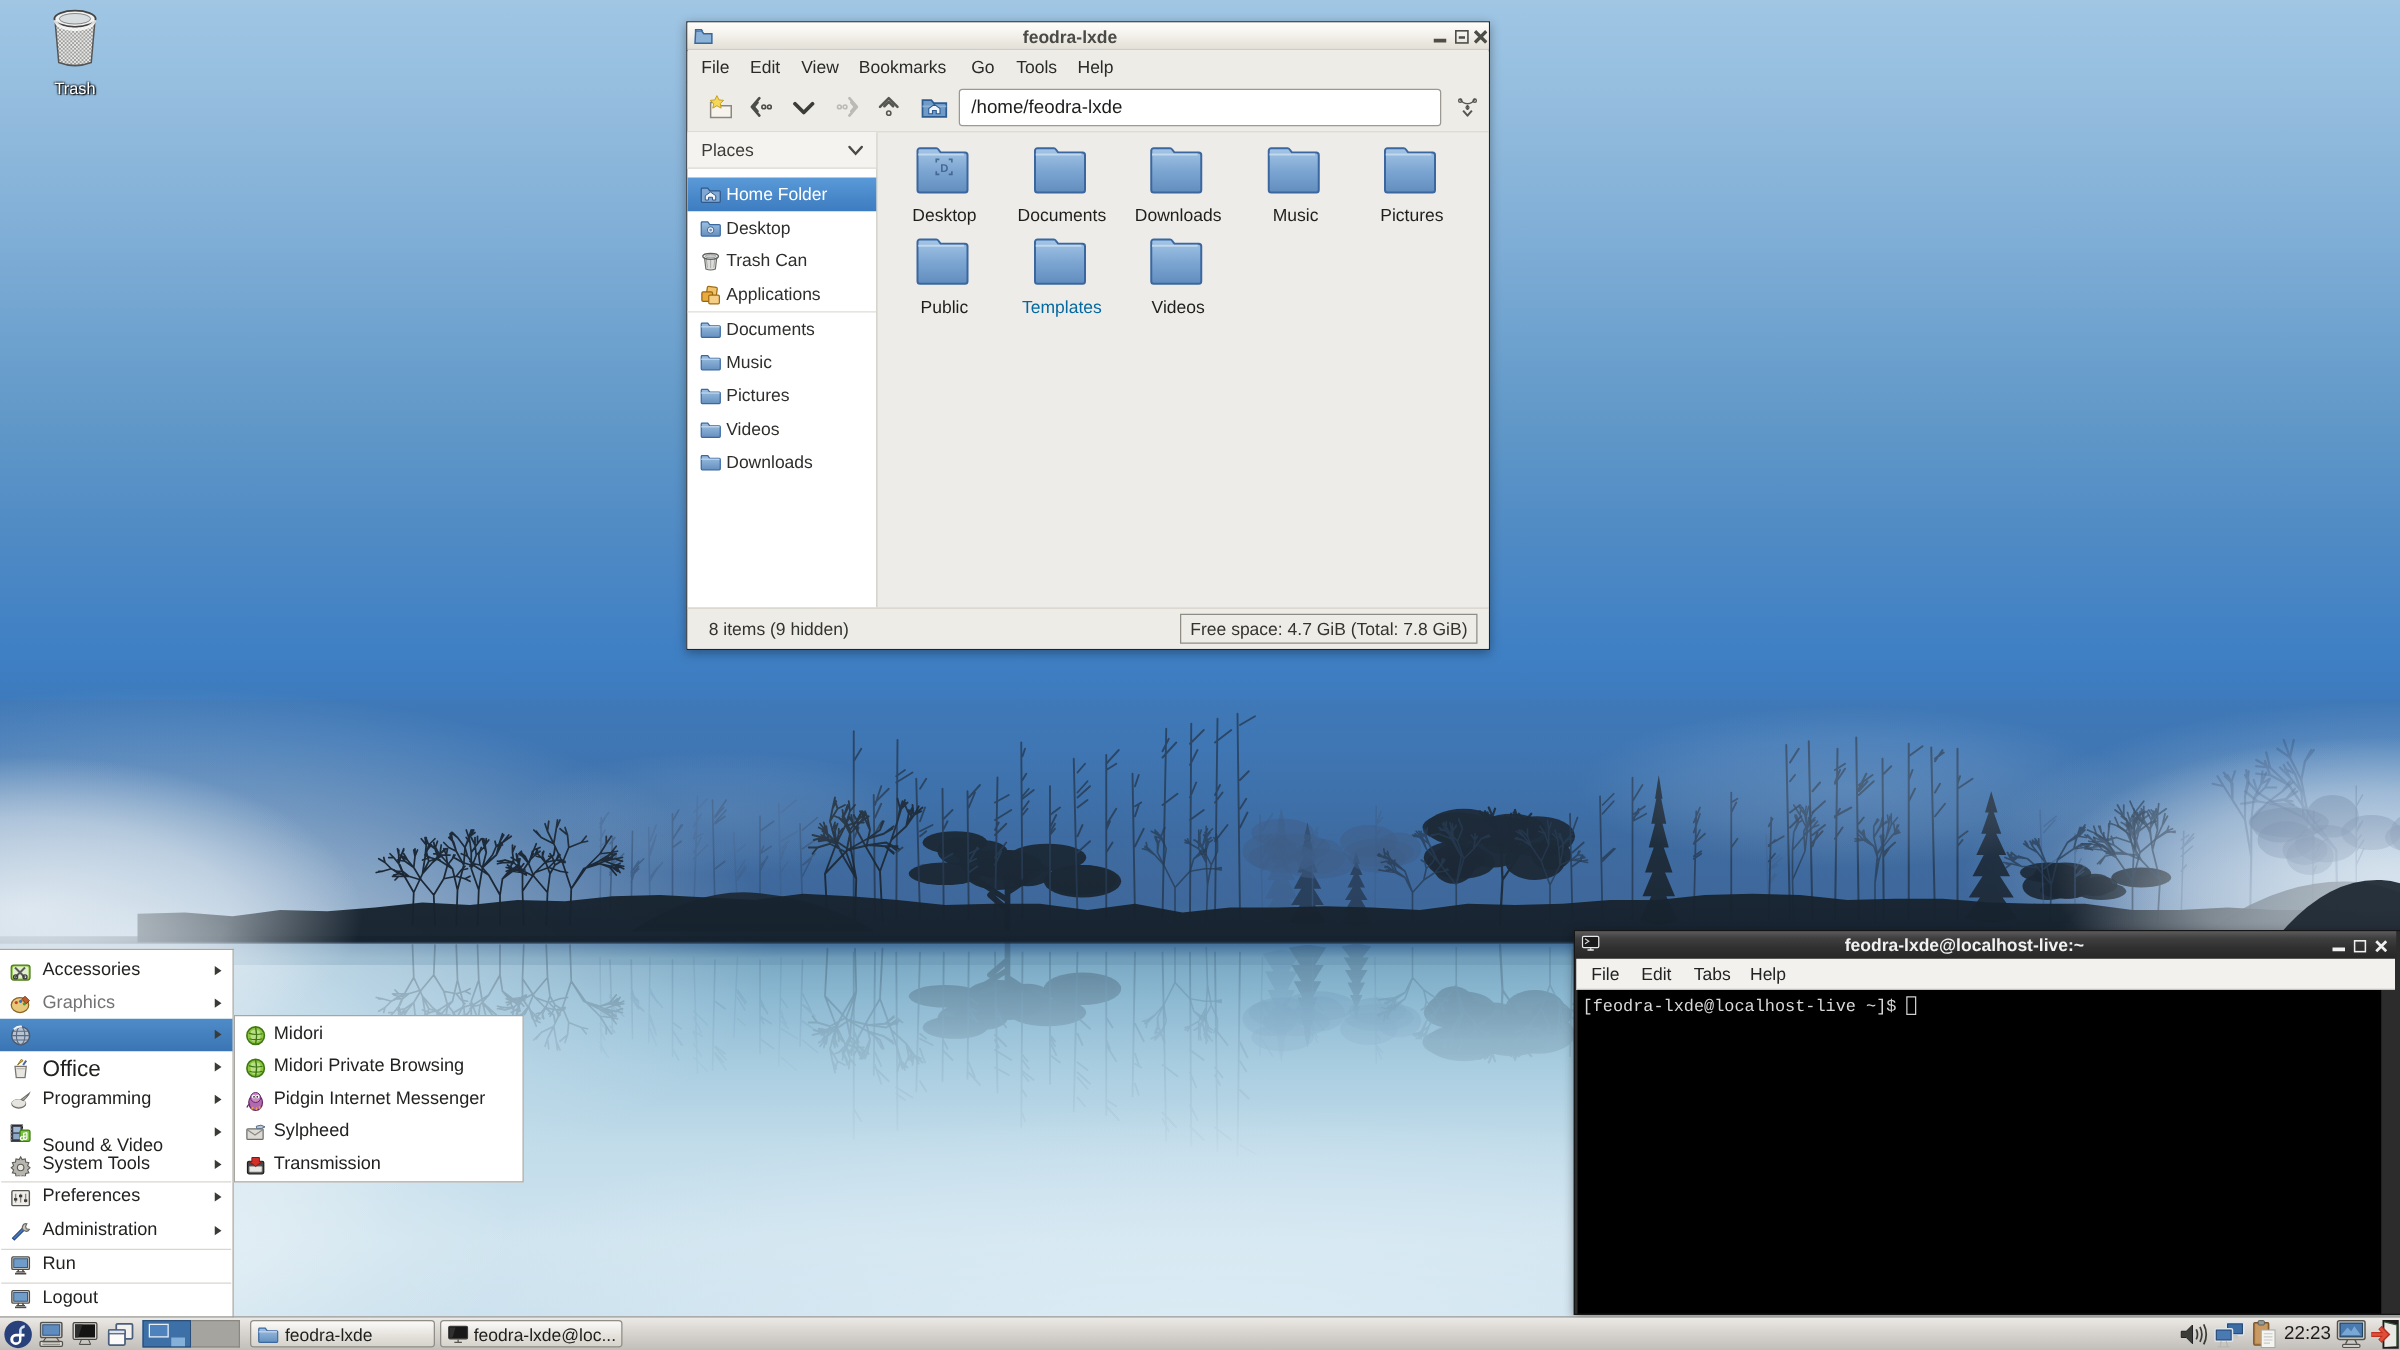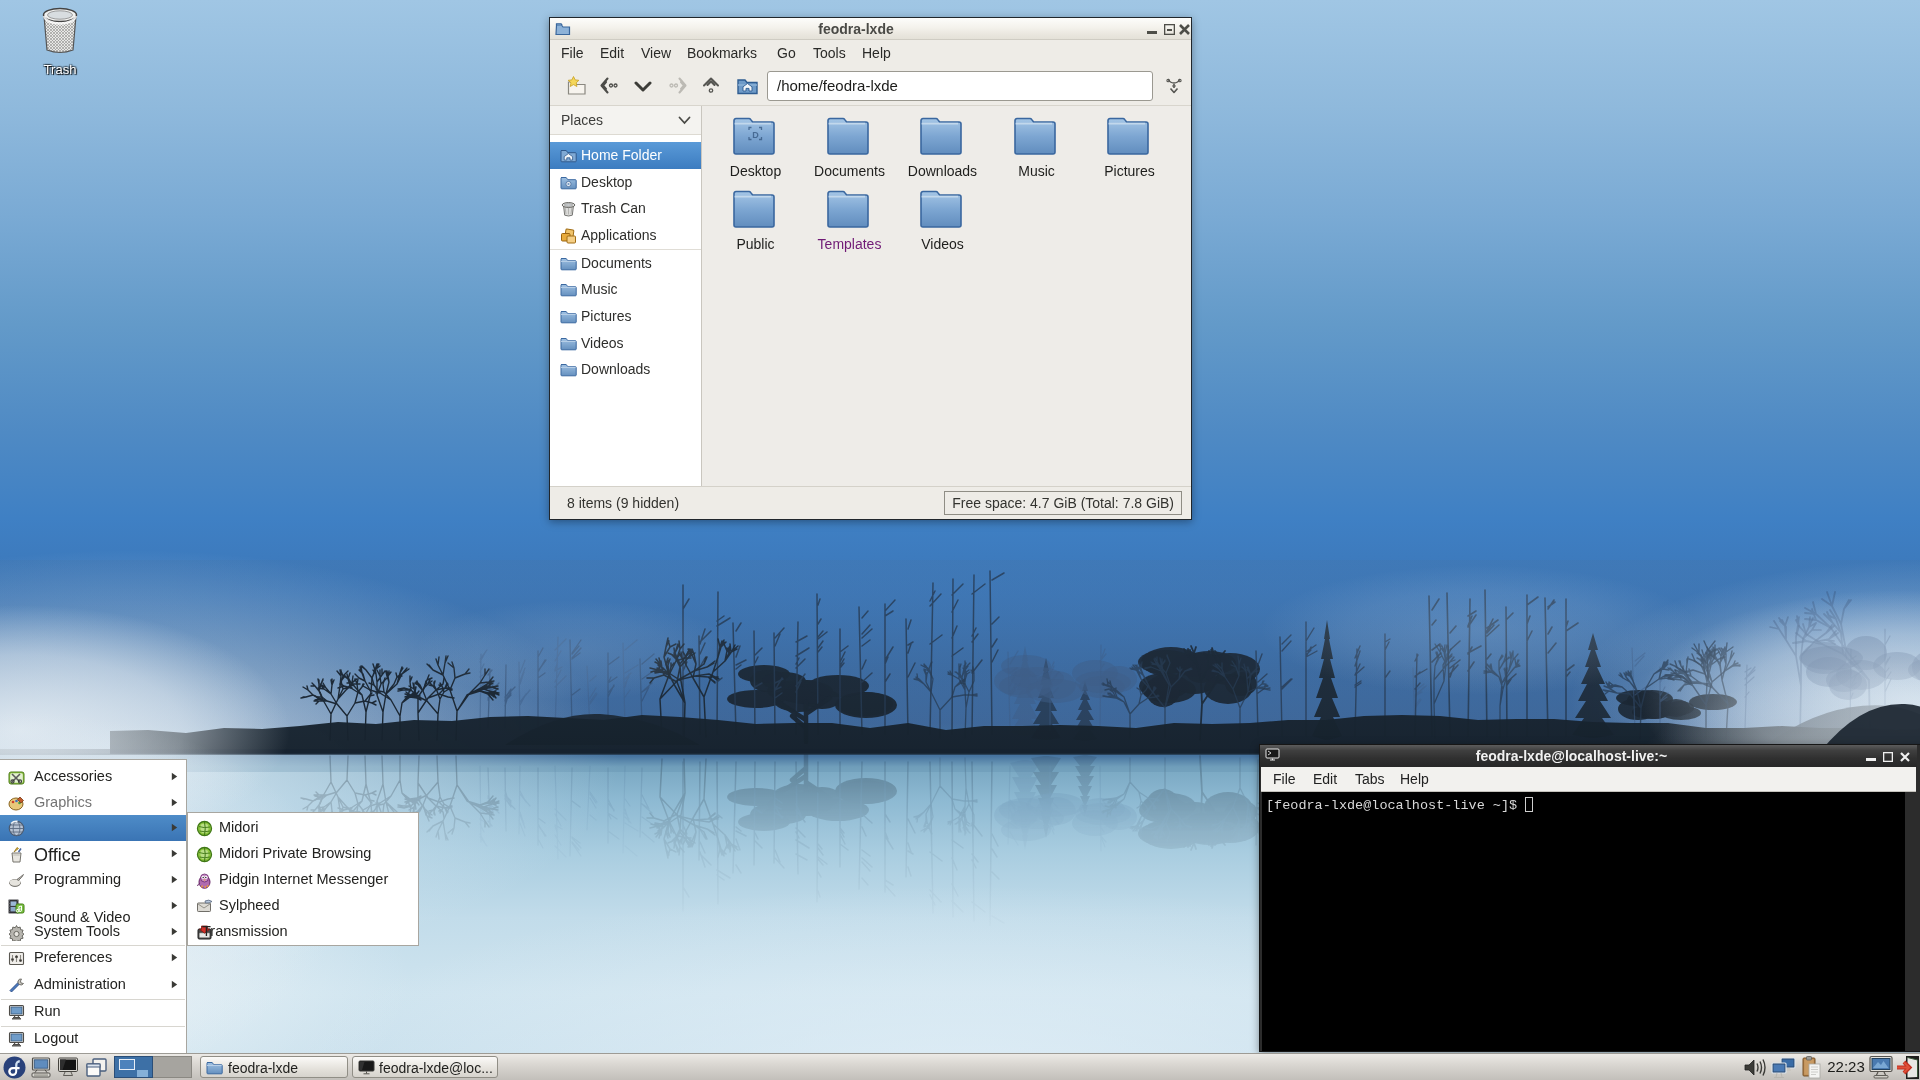--- a/index.html
+++ b/index.html
@@ -412,21 +412,21 @@
 <svg width="48" height="44" viewBox="0 0 48 44">
           <path d="M4 4.5 h13 a2 2 0 0 1 1.6 .9 l2 2.6 h19.4 a2 2 0 0 1 2 2 v28 a2 2 0 0 1 -2 2 h-36 a2 2 0 0 1 -2-2 v-31.5 a2 2 0 0 1 2-2z" fill="url(#fg48)" stroke="#3a679f" stroke-width="1.6"></path>
           <path d="M2.6 9.6 h36.5" stroke="#c2d8ec" stroke-width="1.6"></path>
           <path d="M2.6 10.4 h42.8" stroke="#8fb2d8" stroke-width="0.01"></path>
         </svg><div style="font-size:14px;color:#1e1e1c;margin-top:1px;">Public</div></div>
 <div style="position:absolute;left:100px;top:81px;width:93px;height:70px;text-align:center;">
 <svg width="48" height="44" viewBox="0 0 48 44">
           <path d="M4 4.5 h13 a2 2 0 0 1 1.6 .9 l2 2.6 h19.4 a2 2 0 0 1 2 2 v28 a2 2 0 0 1 -2 2 h-36 a2 2 0 0 1 -2-2 v-31.5 a2 2 0 0 1 2-2z" fill="url(#fg48)" stroke="#3a679f" stroke-width="1.6"></path>
           <path d="M2.6 9.6 h36.5" stroke="#c2d8ec" stroke-width="1.6"></path>
           <path d="M2.6 10.4 h42.8" stroke="#8fb2d8" stroke-width="0.01"></path>
-        </svg><div style="font-size:14px;color:#701a75;margin-top:1px;">Templates</div></div>
+        </svg><div style="font-size:14px;color:#0369a1;margin-top:1px;">Templates</div></div>
 <div style="position:absolute;left:193px;top:81px;width:93px;height:70px;text-align:center;">
 <svg width="48" height="44" viewBox="0 0 48 44">
           <path d="M4 4.5 h13 a2 2 0 0 1 1.6 .9 l2 2.6 h19.4 a2 2 0 0 1 2 2 v28 a2 2 0 0 1 -2 2 h-36 a2 2 0 0 1 -2-2 v-31.5 a2 2 0 0 1 2-2z" fill="url(#fg48)" stroke="#3a679f" stroke-width="1.6"></path>
           <path d="M2.6 9.6 h36.5" stroke="#c2d8ec" stroke-width="1.6"></path>
           <path d="M2.6 10.4 h42.8" stroke="#8fb2d8" stroke-width="0.01"></path>
         </svg><div style="font-size:14px;color:#1e1e1c;margin-top:1px;">Videos</div></div>
   </div>
 
   <div style="position:absolute;left:0;top:468px;width:641px;height:33px;background:#eeece7;border-top:1px solid #d4d1c9;">
     <span style="position:absolute;left:17px;top:8px;font-size:14px;color:#33332f;">8 items (9 hidden)</span>
@@ -635,21 +635,21 @@
           <path d="M9 3 Q13 1 16 3.5 Q13.5 5.5 9.5 5z" fill="#b8c8dc" stroke="#5a6a80" stroke-width="0.8"></path>
         </svg></span>
 <span style="position:absolute;left:31px;top:4px;font-size:14.5px;color:#222220;">Sylpheed</span>
     </div>
 <div style="position:absolute;left:0;top:106px;width:230px;height:26px;">
 <span style="position:absolute;left:8px;top:5px;"><svg width="17" height="17" viewBox="0 0 17 17">
           <rect x="2" y="5" width="13" height="10" rx="1.2" fill="#484848" stroke="#1e1e1e" stroke-width="1"></rect>
           <rect x="3.4" y="9" width="10.2" height="4.6" rx="0.8" fill="#e8e8e6" stroke="#9a9a96" stroke-width="0.6"></rect>
           <path d="M5.5 2 h6 v3.2 h2 l-5 4 -5-4 h2z" fill="#d03028" stroke="#801810" stroke-width="0.8"></path>
         </svg></span>
-<span style="position:absolute;left:14px;top:4px;font-size:14.5px;color:#222220;">Transmission</span>
+<span style="position:absolute;left:31px;top:4px;font-size:14.5px;color:#222220;">Transmission</span>
     </div>
 </div>
 <div style="position:absolute;left:0;top:1053px;width:1920px;height:27px;background:linear-gradient(180deg,#eceae6 0%,#dcd9d4 35%,#ccc9c4 75%,#c2bfba 100%);border-top:1px solid #9d9b95;">
 
   <svg style="position:absolute;left:3px;top:2px;" width="23" height="23" viewBox="0 0 23 23">
       <circle cx="11.5" cy="11.5" r="11" fill="#29417a"></circle>
       <path d="M16.8 4.2 a4.5 4.5 0 0 0 -4.5 4.5 v2.3 h-2.6 a4.5 4.5 0 1 0 4.5 4.5 v-2.3 h2.4 v-2.2 h-2.4 v-2.3 a2.3 2.3 0 0 1 2.3-2.3 z" fill="#ffffff"></path>
       <path d="M12.2 13.2 v2.3 a2.3 2.3 0 1 1 -2.3-2.3 z" fill="#29417a"></path>
       <path d="M16.8 4.2 a4.5 4.5 0 0 0 -4.5 4.5 v2.3 h2.2 v-2.3 a2.3 2.3 0 0 1 2.3-2.3 z" fill="#a4c4e4" opacity="0.5"></path>
     </svg>

